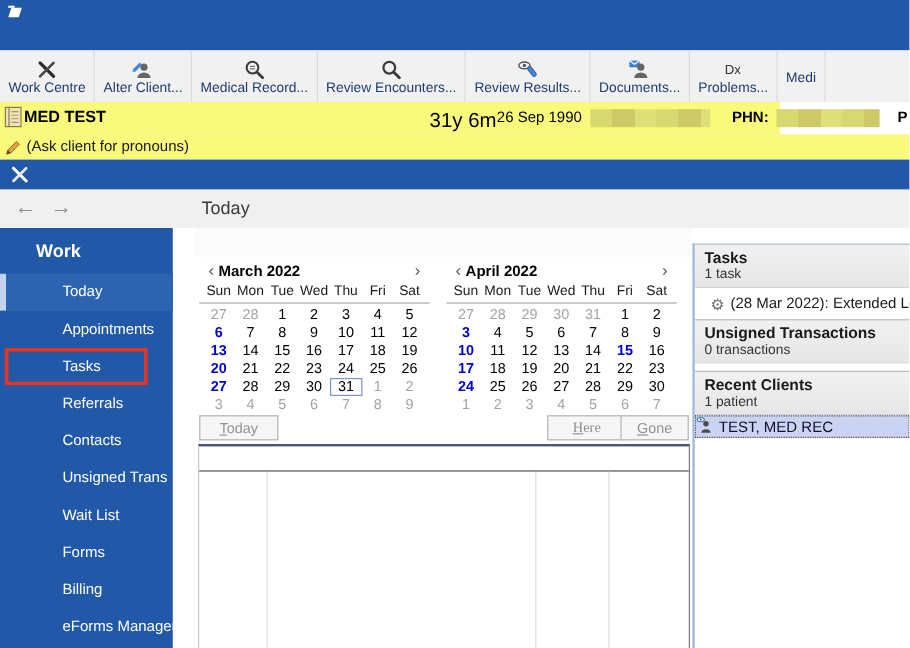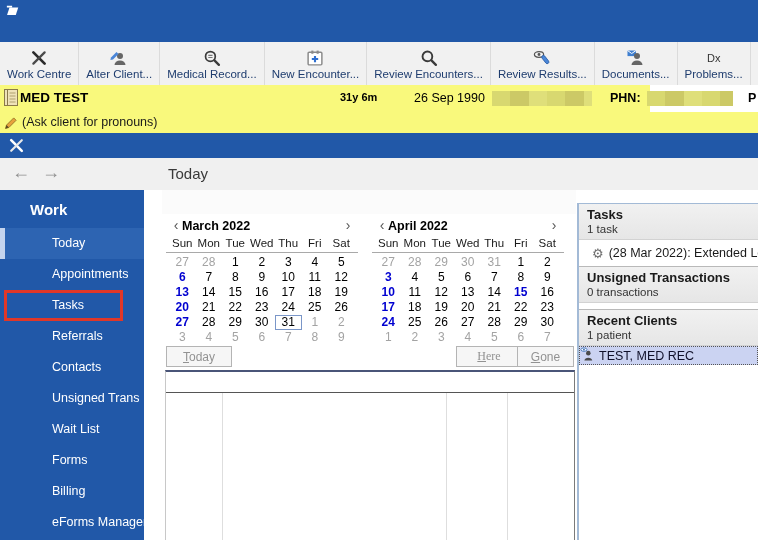--- a/index.html
+++ b/index.html
@@ -19,21 +19,21 @@
   .tb-item { display:flex; flex-direction:column; align-items:center; justify-content:center;
              padding:2px 7px 1px; border-right:1px solid #DBDBDB; }
   .tb-icon { height:19px; display:flex; align-items:center; }
   .tb-icon svg { width:18px; height:18px; }
   .tb-label { font-size:11.5px; color:var(--toolbar-text,#1E3C6E); margin-top:1px; }
 
   
   .banner1 { left:0; top:85px; width:650px; height:27px; background:var(--banner-yellow,#F9F97C); }
   .banner2 { left:0; top:112px; width:758px; height:21px; background:var(--banner-yellow,#F9F97C); }
   .pt-name { position:absolute; left:20px; top:5px; font-size:13.5px; font-weight:bold; color:#000; }
-  .pt-age  { position:absolute; left:340px; top:6px; font-size:11px; font-weight:bold; color:#000; }
+  .pt-age  { position:absolute; left:358px; top:6px; font-size:17px; font-weight:normal; color:#000; }
   .pt-dob  { position:absolute; left:414px; top:6px; font-size:12.5px; color:#000; }
   .redact  { position:absolute; top:6px; height:15px;
              background:repeating-linear-gradient(90deg,#d8d870 0 18px,#ccc966 18px 37px,#dfdf7a 37px 55px); }
   .pt-phn  { position:absolute; left:610px; top:6px; font-size:12.5px; font-weight:bold; color:#000; }
   .pt-trail{ position:absolute; left:748px; top:6px; font-size:12.5px; font-weight:bold; color:#000; }
   .pronoun-pencil { position:absolute; left:4px; top:3px; width:15px; height:15px; }
   .pronoun-text { position:absolute; left:22px; top:3px; font-size:12.5px; color:#1a1a1a; }
   .banner-pad-icon { position:absolute; left:3px; top:3px; width:16px; height:19px; }
 
   .bluebar { left:0; top:133px; width:758px; height:25px; background:var(--accent-blue,#2158A8); }
@@ -155,31 +155,20 @@
   </div>
     <div class="tb-item">
     <span class="tb-icon">
         <svg viewBox="0 0 17 17">
           <circle cx="7" cy="7" r="4.6" fill="none" stroke="#3a3a3a" stroke-width="1.6"></circle>
           <path d="M10.8 10.8 L15 15" stroke="#3a3a3a" stroke-width="2.2" stroke-linecap="round"></path>
           <path d="M5 6 h4 M5 8 h4" stroke="#777" stroke-width="1"></path>
         </svg>
       </span>
     <span class="tb-label">Medical Record...</span>
-  </div>
-    <div class="tb-item">
-    <span class="tb-icon">
-        <svg viewBox="0 0 17 17">
-          <rect x="2" y="3" width="13" height="12" rx="1" fill="#fff" stroke="#8a8a8a" stroke-width="1.4"></rect>
-          <rect x="5" y="1.5" width="2" height="3" fill="#8a8a8a"></rect>
-          <rect x="10" y="1.5" width="2" height="3" fill="#8a8a8a"></rect>
-          <path d="M8.5 6.5 v6 M5.5 9.5 h6" stroke="#2F6FD0" stroke-width="2"></path>
-        </svg>
-      </span>
-    <span class="tb-label">New Encounter...</span>
   </div>
     <div class="tb-item">
     <span class="tb-icon">
         <svg viewBox="0 0 17 17">
           <circle cx="7" cy="7" r="4.6" fill="none" stroke="#3a3a3a" stroke-width="1.8"></circle>
           <path d="M10.8 10.8 L15 15" stroke="#3a3a3a" stroke-width="2.2" stroke-linecap="round"></path>
         </svg>
       </span>
     <span class="tb-label">Review Encounters...</span>
   </div>

